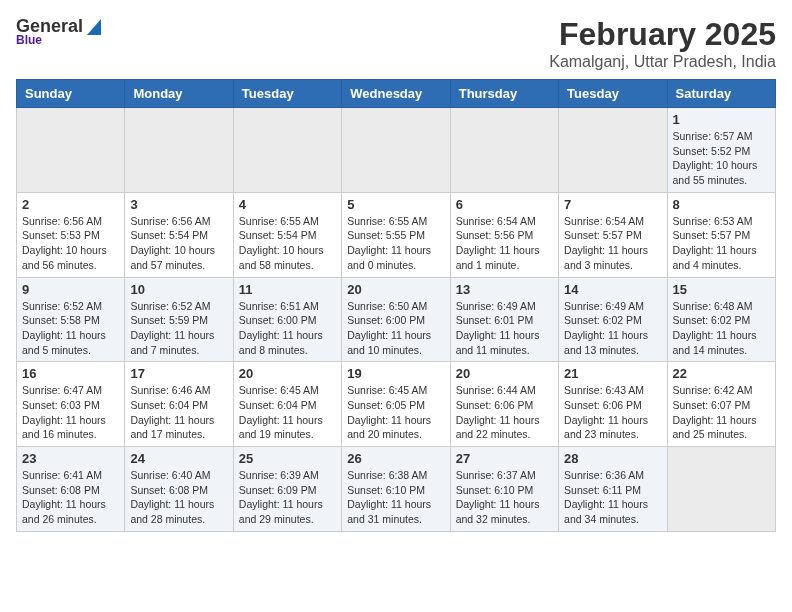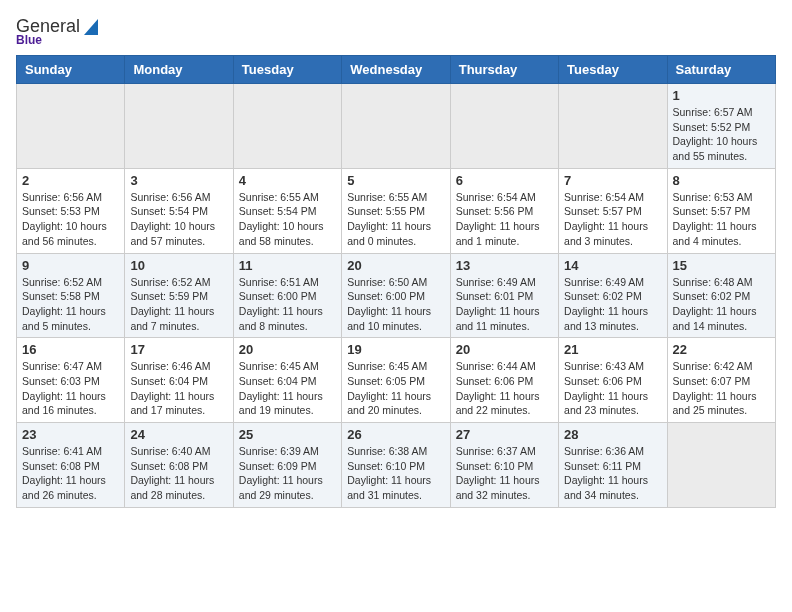--- a/index.html
+++ b/index.html
@@ -78,27 +78,31 @@
       background: #ebebeb;
     }
   </style>
 </head>
 <body>
 
 <div class="header">
   <div class="logo">
     <div style="display:flex; flex-direction:column; align-items:flex-start;">
       <div style="display:flex; align-items:center;">
-        <span style="font-size:18px; font-weight:normal; color:#333;">General</span>
+        <span style="font-size:18px; font-weight:bold; color:#333;">General</span>
         <svg width="22" height="20" viewBox="0 0 22 20">
           <polygon points="4,18 18,18 18,2" fill="#1a6bb5"></polygon>
         </svg>
       </div>
       <span style="font-size:12px; font-weight:bold; color:#4c1d95; margin-top:-4px;">Blue</span>
     </div>
+  </div>
+  <div class="title-block">
+    <div class="main-title">February 2025</div>
+    <div class="subtitle">Kamalganj, Uttar Pradesh, India</div>
   </div>
 </div>
 
 <table class="calendar">
   <thead>
     <tr>
     <th>Sunday</th>
         <th>Monday</th>
         <th>Tuesday</th>
         <th>Wednesday</th>

